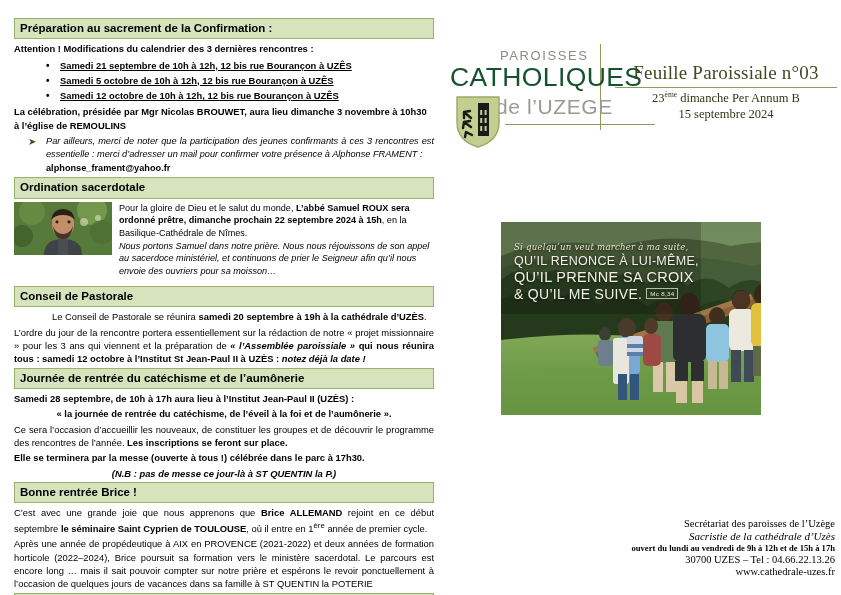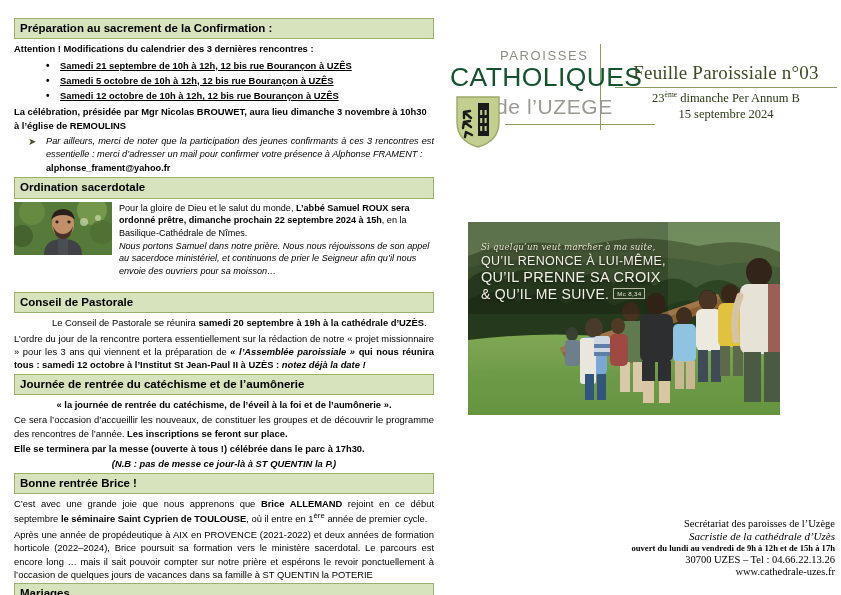--- a/index.html
+++ b/index.html
@@ -81,21 +81,21 @@
     font-size: 9.2px;
     font-style: italic;
     line-height: 1.45;
     text-align: justify;
   }
 
   
   .ordination-row {
     display: flex;
     gap: 7px;
-    margin-bottom: 14px;
+    margin-bottom: 8px;
   }
   .portrait {
     flex: 0 0 98px;
     height: 53px;
     position: relative;
     overflow: hidden;
     background: #4a6b33;
   }
   .ordination-text {
     flex: 1 1 auto;
@@ -201,23 +201,23 @@
   #sunday-line sup { font-size: 7.5px; }
   #date-line {
     font-size: 12.5px;
     color: #2d3a15;
     margin-top: 1px;
   }
 
   
   #photo {
     position: absolute;
-    left: 28px;
+    left: 61px;
     top: 222px;
-    width: 312px;
+    width: 260px;
     height: 193px;
     overflow: hidden;
   }
   #photo svg { display: block; }
   .quote-layer {
     position: absolute;
     left: 13px;
     top: 20px;
     width: 210px;
     pointer-events: none;
@@ -320,20 +320,21 @@
 
   <div class="section-header">Conseil de Pastorale</div>
   <p class="body-text indent-first">
     <span>Le Conseil de Pastorale se réunira </span><span class="b">samedi 20 septembre à 19h à la cathédrale d’UZÈS</span><span>.</span>
   </p>
   <p class="body-text just">
     <span>L’ordre du jour de la rencontre portera essentiellement sur la rédaction de notre « projet missionnaire » pour les 3 ans qui viennent et la préparation de </span><span class="bi">« l’Assemblée paroissiale »</span><span class="b"> qui nous réunira tous : samedi 12 octobre à l’Institut St Jean-Paul II à UZÈS : </span><span class="bi">notez déjà la date !</span>
   </p>
 
   <div class="section-header">Journée de rentrée du catéchisme et de l’aumônerie</div>
+  <p class="body-text b">Samedi 28 septembre, de 10h à 17h aura lieu à l’Institut Jean-Paul II (UZÈS) :</p>
   <p class="body-text b center">« la journée de rentrée du catéchisme, de l’éveil à la foi et de l’aumônerie ».</p>
   <p class="body-text just">
     <span>Ce sera l’occasion d’accueillir les nouveaux, de constituer les groupes et de découvrir le programme des rencontres de l’année. </span><span class="b">Les inscriptions se feront sur place.</span>
   </p>
   <p class="body-text b">Elle se terminera par la messe (ouverte à tous !) célébrée dans le parc à 17h30.</p>
   <p class="body-text bi center">(N.B : pas de messe ce jour-là à ST QUENTIN la P.)</p>
 
   <div class="section-header">Bonne rentrée Brice !</div>
   <p class="body-text just">
     <span>C’est avec une grande joie que nous apprenons que </span><span class="b">Brice ALLEMAND</span><span> rejoint en ce début septembre </span><span class="b">le séminaire Saint Cyprien de TOULOUSE</span><span>, où il entre en 1</span><sup>ère</sup><span> année de premier cycle.</span>

